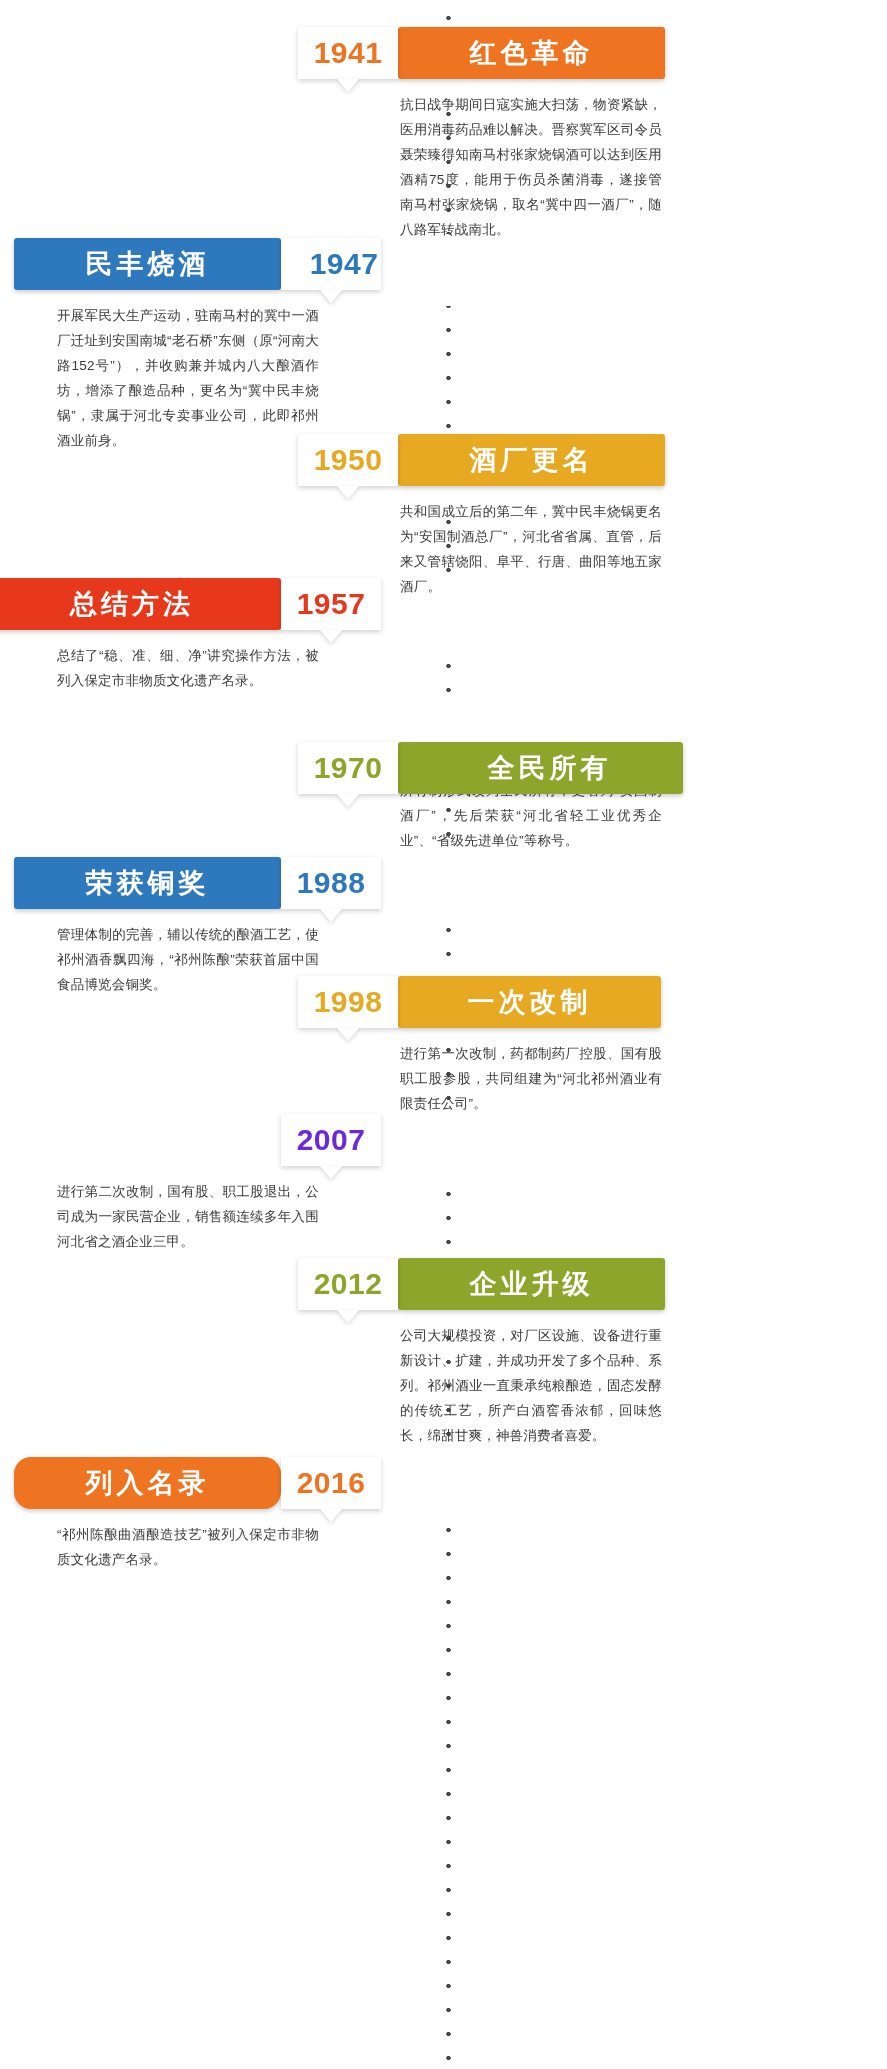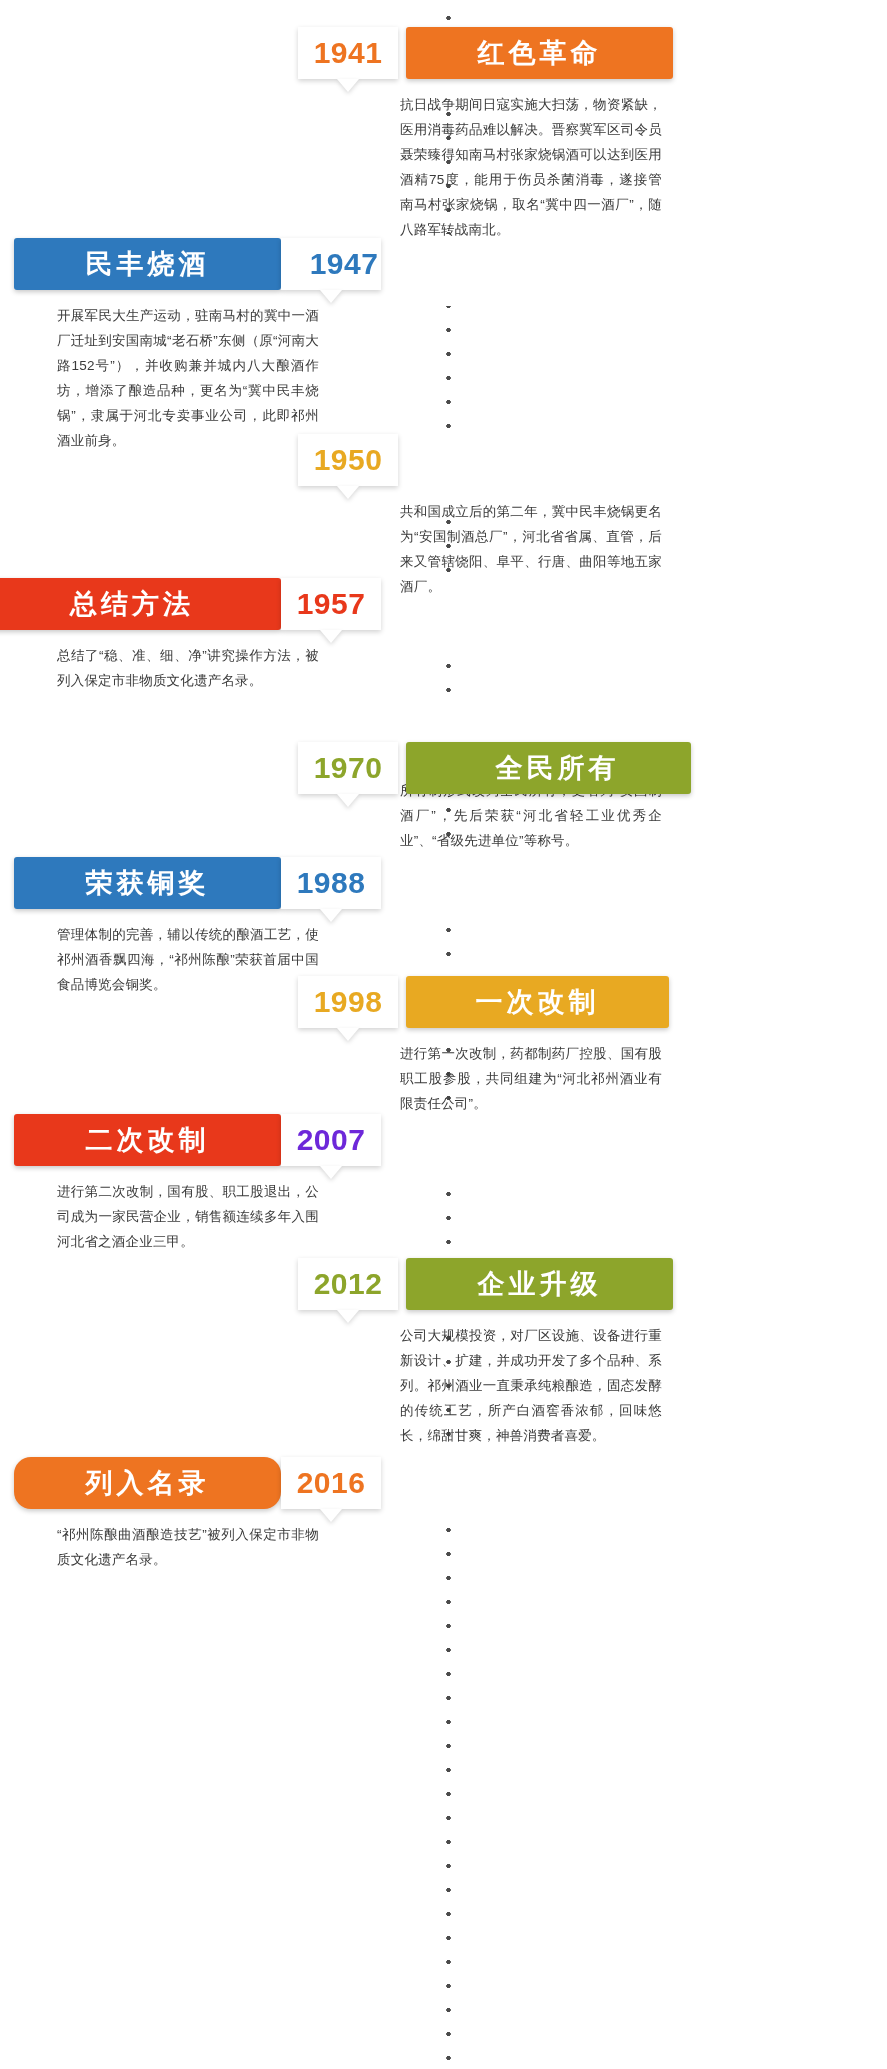--- a/index.html
+++ b/index.html
@@ -68,21 +68,21 @@
     position:absolute;
     font-size:13.5px;
     line-height:25px;
     color:#3a3a3a;
     text-align:justify;
     letter-spacing:0.2px;
   }
 
   
   .side-right .yearbox{left:0;}
-  .side-right .titlebar{left:100px;margin-left:8px;}
+  .side-right .titlebar{left:100px;}
   .side-right .body{}
 
   
   .side-left .yearbox{right:0;}
   .side-left .titlebar{right:100px;}
 </style>
 </head>
 <body>
 
 <div id="timeline">
@@ -110,20 +110,23 @@
         </div>
       </div>
       <div class="body" style="top: 303px; left: 57px; width: 262px;">开展军民大生产运动，驻南马村的冀中一酒厂迁址到安国南城“老石桥”东侧（原“河南大路152号”），并收购兼并城内八大酿酒作坊，增添了酿造品种，更名为“冀中民丰烧锅”，隶属于河北专卖事业公司，此即祁州酒业前身。</div>
     </div>
     <div class="entry side-right" style="left: 0px; top: 0px; width: 887px;">
       <div class="hdr" style="top: 434px; left: 298px; width: 367px;">
         <div class="yearbox">
           <span class="y" style="color: rgb(232, 169, 34);">1950</span>
           <div class="tail"></div>
         </div>
+        <div class="titlebar" style="background: rgb(232, 169, 34); width: 267px;">
+          <span class="t">酒厂更名</span>
+        </div>
       </div>
       <div class="body" style="top: 499px; left: 400px; width: 262px;">共和国成立后的第二年，冀中民丰烧锅更名为“安国制酒总厂”，河北省省属、直管，后来又管辖饶阳、阜平、行唐、曲阳等地五家酒厂。</div>
     </div>
     <div class="entry side-left" style="left: 0px; top: 0px; width: 887px;">
       <div class="hdr" style="top: 578px; left: 14px; width: 367px;">
         <div class="yearbox">
           <span class="y" style="color: rgb(232, 56, 27);">1957</span>
           <div class="tail"></div>
         </div>
         <div class="titlebar" style="background: rgb(232, 56, 27); width: 298px; padding-left: 32px;">
@@ -166,23 +169,20 @@
           <span class="t">一次改制</span>
         </div>
       </div>
       <div class="body" style="top: 1041px; left: 400px; width: 262px;">进行第一次改制，药都制药厂控股、国有股职工股参股，共同组建为“河北祁州酒业有限责任公司”。</div>
     </div>
     <div class="entry side-left" style="left: 0px; top: 0px; width: 887px;">
       <div class="hdr" style="top: 1114px; left: 14px; width: 367px;">
         <div class="yearbox">
           <span class="y" style="color: #6d28d9;">2007</span>
           <div class="tail"></div>
-        </div>
-        <div class="titlebar" style="background: rgb(232, 56, 27); width: 267px;">
-          <span class="t">二次改制</span>
         </div>
       </div>
       <div class="body" style="top: 1179px; left: 57px; width: 262px;">进行第二次改制，国有股、职工股退出，公司成为一家民营企业，销售额连续多年入围河北省之酒企业三甲。</div>
     </div>
     <div class="entry side-right" style="left: 0px; top: 0px; width: 887px;">
       <div class="hdr" style="top: 1258px; left: 298px; width: 367px;">
         <div class="yearbox">
           <span class="y" style="color: rgb(141, 165, 43);">2012</span>
           <div class="tail"></div>
         </div>

